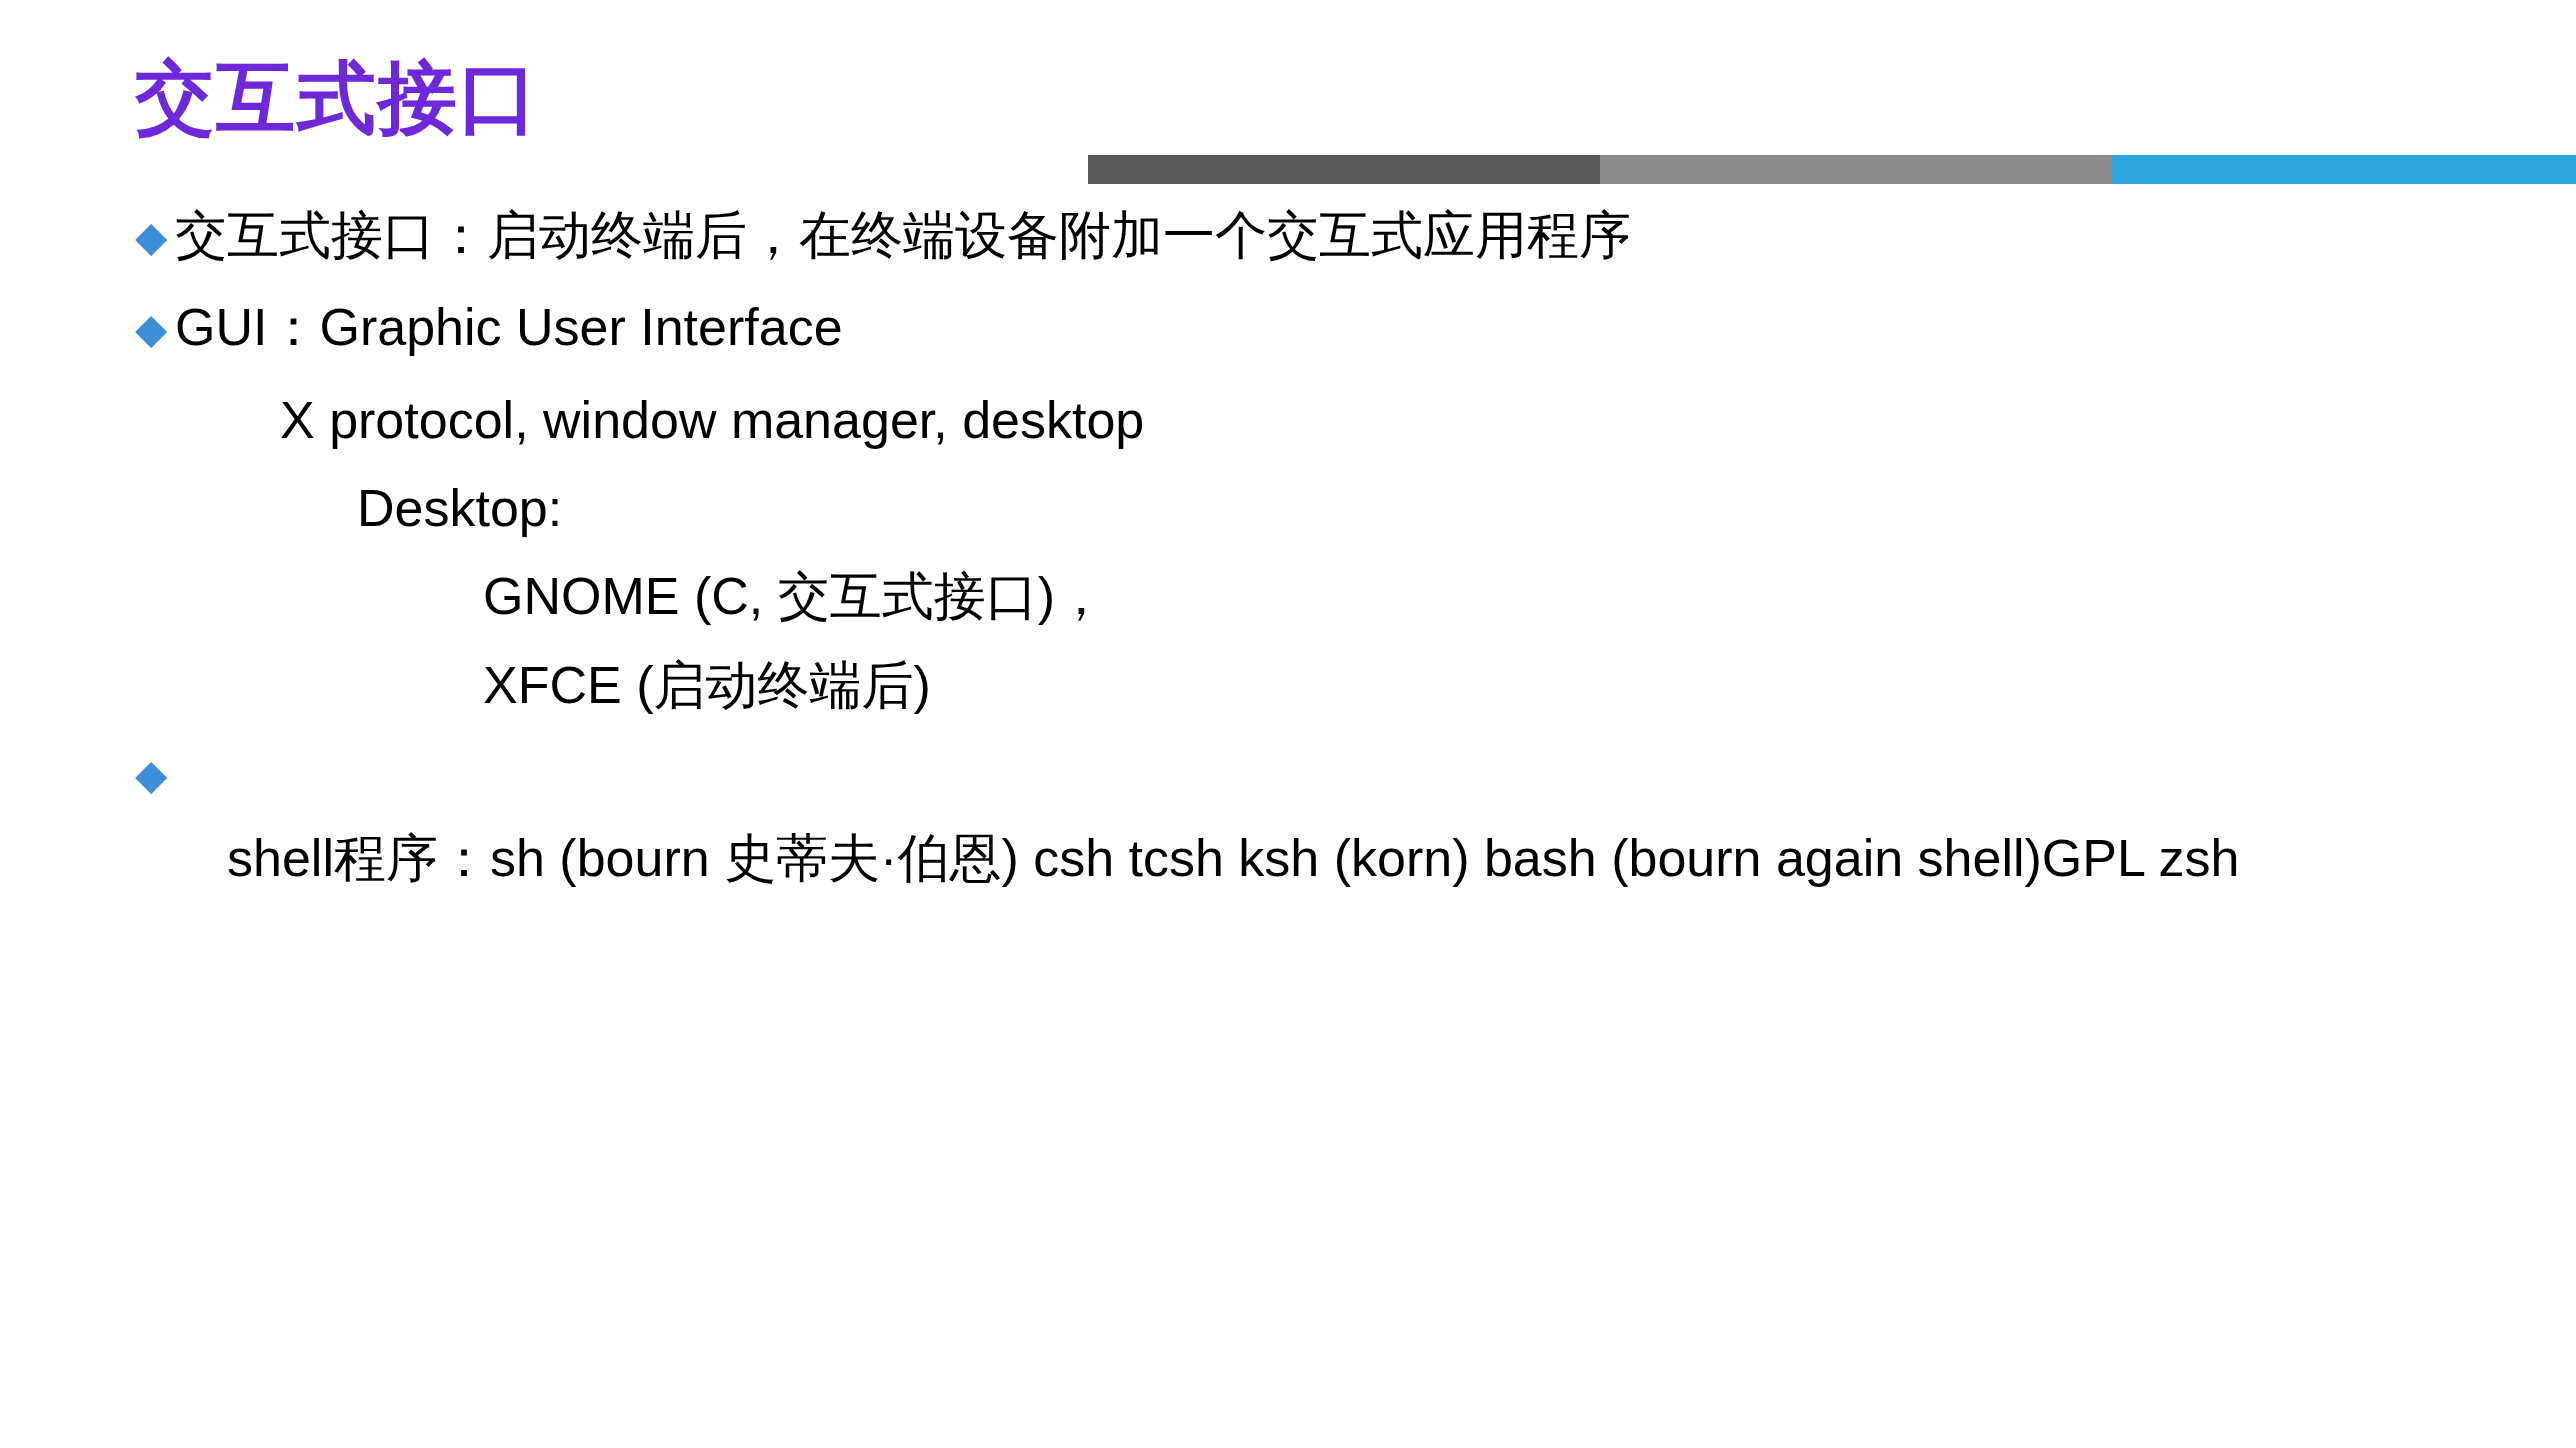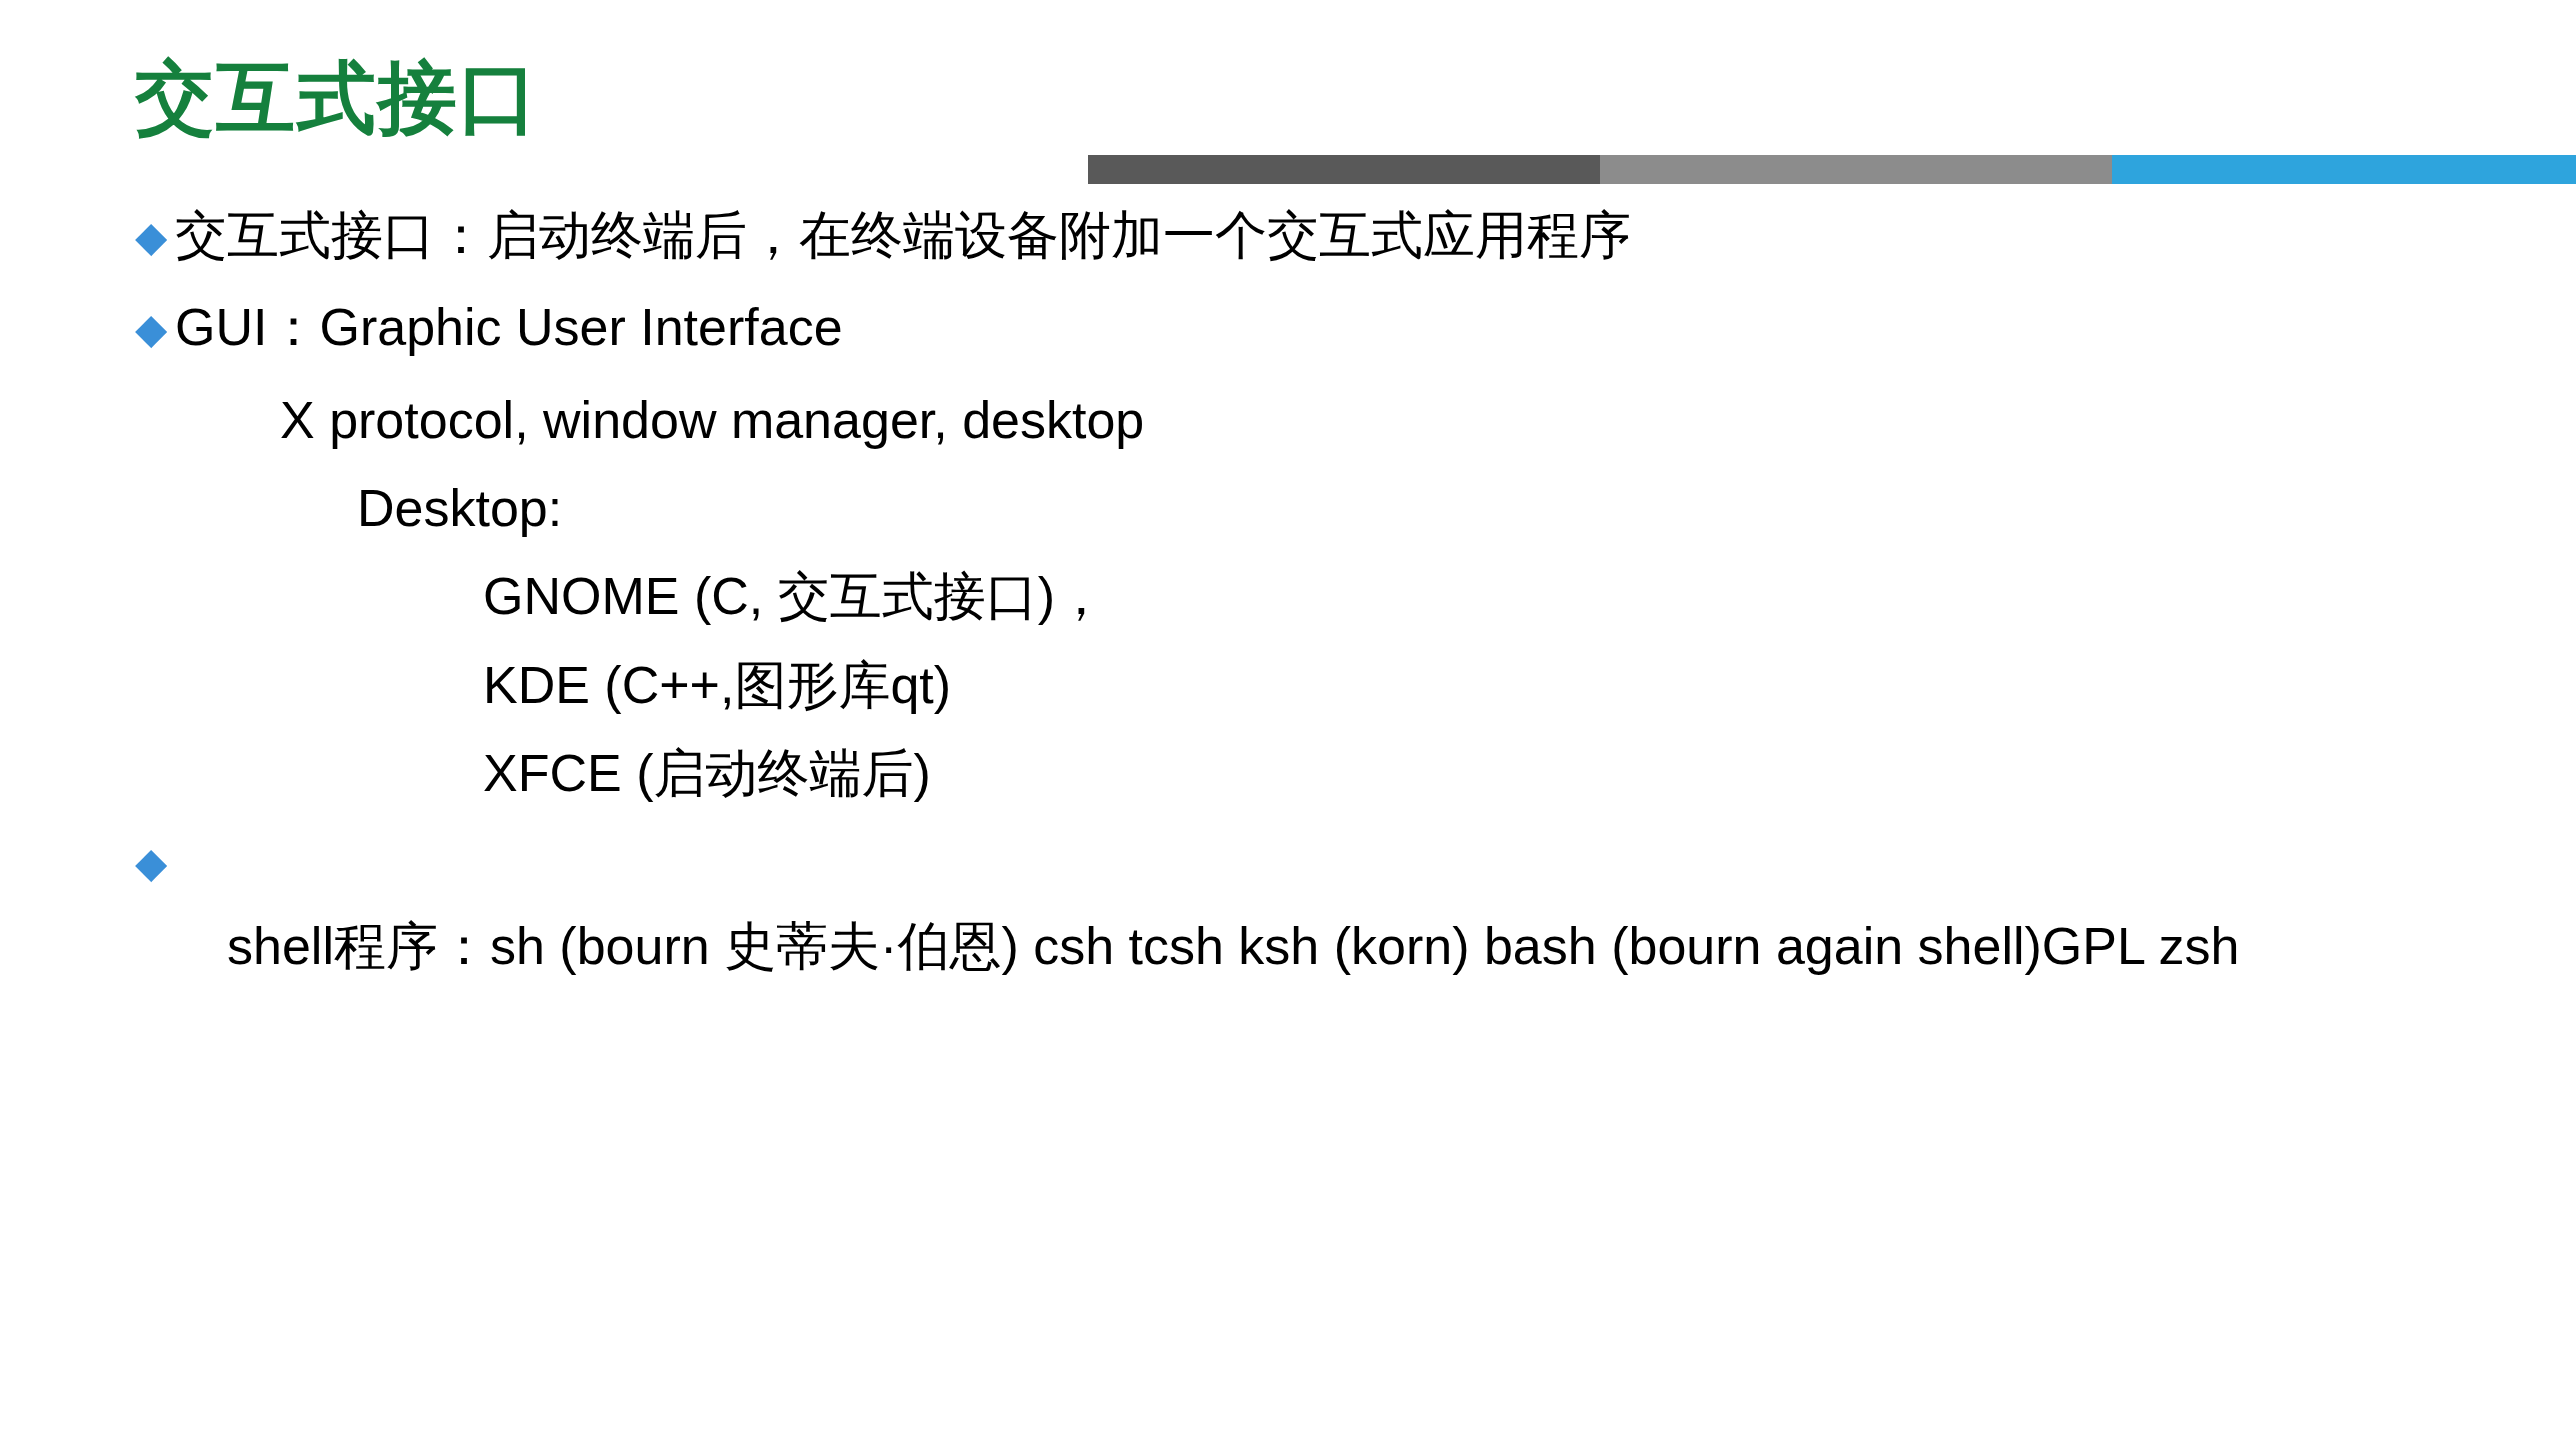--- a/index.html
+++ b/index.html
@@ -17,21 +17,21 @@
     }
     .slide {
       width: 100%;
       height: 100%;
       padding: 46px 135px 0 135px;
       position: relative;
     }
     .title {
       font-size: 79px;
       font-weight: bold;
-      color: #15803d;
+      color: #6d28d9;
       margin-bottom: 39px;
       letter-spacing: 1.9px;
     }
     .accent-bars {
       position: absolute;
       top: 155px;
       right: 0;
       display: flex;
       height: 29px;
     }
@@ -101,21 +101,20 @@
     </div>
 
     <div class="bullet-line">
       <span class="diamond">◆</span>
       <span>GUI：Graphic User Interface</span>
     </div>
 
     <div class="sub1">X protocol, window manager, desktop</div>
     <div class="sub2">Desktop:</div>
     <div class="sub3">GNOME (C, 交互式接口)，</div>
-    <div class="sub3">KDE   (C++,图形库qt)</div>
     <div class="sub3">XFCE  (启动终端后)</div>
 
     <div class="bullet-line">
       <span class="diamond">◆</span>
     </div>
 
     <div class="wrap-line">
       <span style="padding-left:92px;">shell程序：sh (bourn 史蒂夫·伯恩) csh     tcsh    ksh (korn)     bash (bourn again shell)GPL  zsh</span>
     </div>
 

